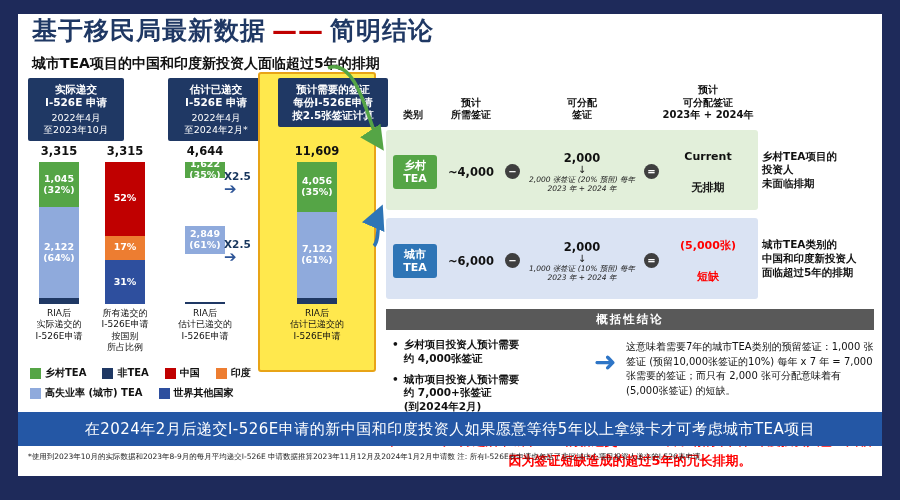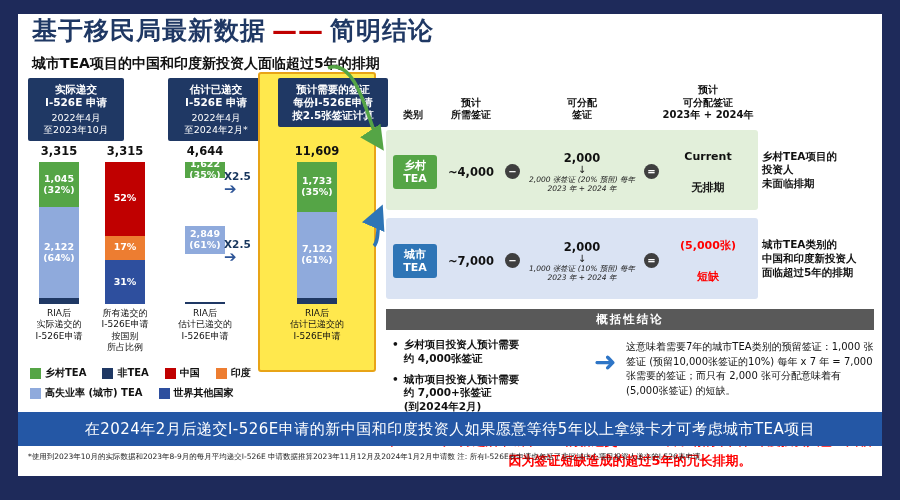--- a/index.html
+++ b/index.html
@@ -116,21 +116,21 @@
       <div class="seg" style="height: 61%; background: rgb(143, 170, 220);">2,849
 (61%)</div>
       <div class="seg" style="height: 4%; background: rgb(31, 56, 100);"></div>
     </div>
   <div class="bar-cap" style="left:150px;top:294px;">RIA后
 估计已递交的
 I-526E申请</div>
 
   <div class="bar-total" style="left:264px;top:130px;">11,609</div>
   <div class="bar-stack" style="left:279px;top:148px;">
-      <div class="seg" style="height: 35%; background: rgb(85, 165, 70);">1,733
+      <div class="seg" style="height: 35%; background: rgb(85, 165, 70);">4,056
 (35%)</div>
       <div class="seg" style="height: 61%; background: rgb(143, 170, 220);">7,122
 (61%)</div>
       <div class="seg" style="height: 4%; background: rgb(31, 56, 100);"></div>
     </div>
   <div class="bar-cap" style="left:262px;top:294px;">RIA后
 估计已递交的
 I-526E申请</div>
 
   <div class="x25" style="left:206px;top:156px;">
@@ -218,21 +218,21 @@
       </div>
       <div class="com">乡村TEA项目的
 投资人
 未面临排期</div>
     </div>
 
     <div class="arow">
       <div class="band" style="background: rgb(218, 227, 243);">
         <div class="tagbox" style="background: rgb(46, 117, 182);">城市
 TEA</div>
-        <div class="need">~7,000</div>
+        <div class="need">~6,000</div>
         <div class="opc">−</div>
         <div class="alloc">
           <div class="v">2,000</div>
           <div class="da">↓</div>
           <div class="nt">1,000 张签证 (10% 预留) 每年 2023 年 + 2024 年</div>
         </div>
         <div class="opc">=</div>
         <div class="res red">
           <div>(5,000张)</div>
           <div>短缺</div>

